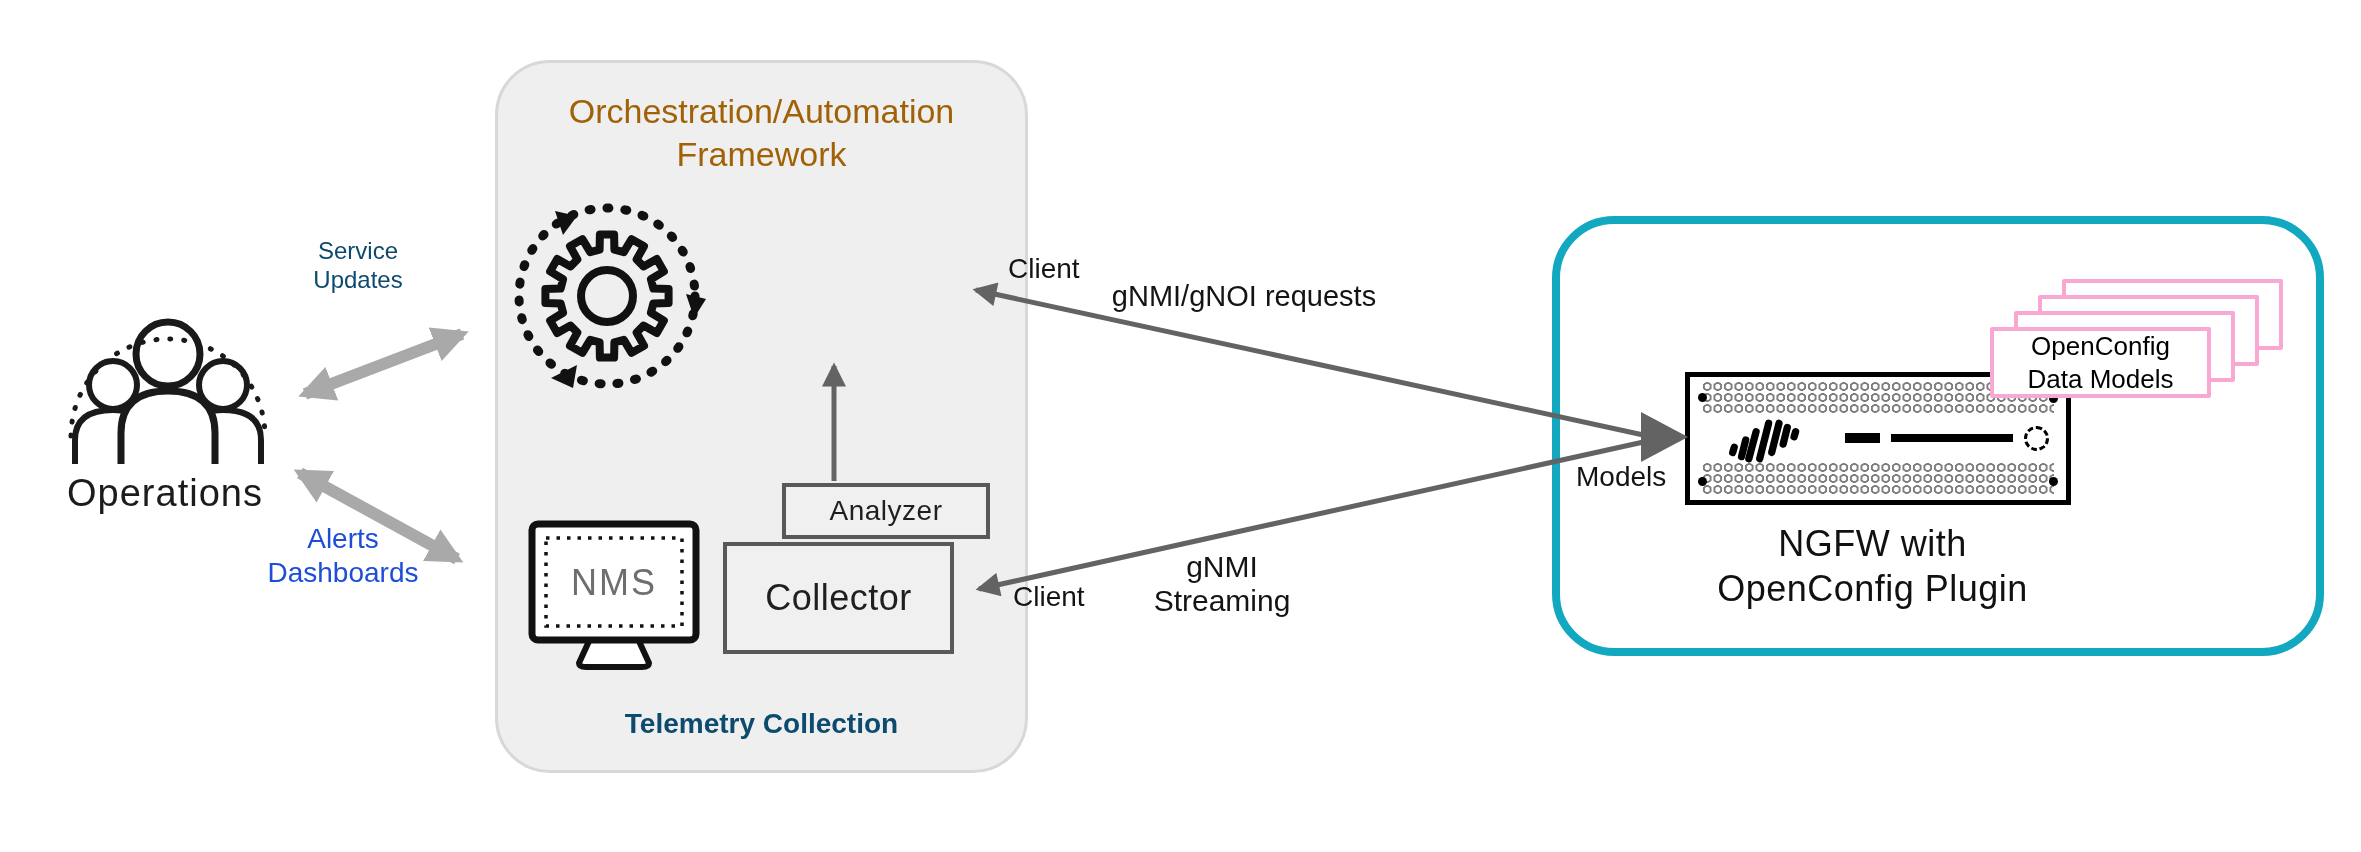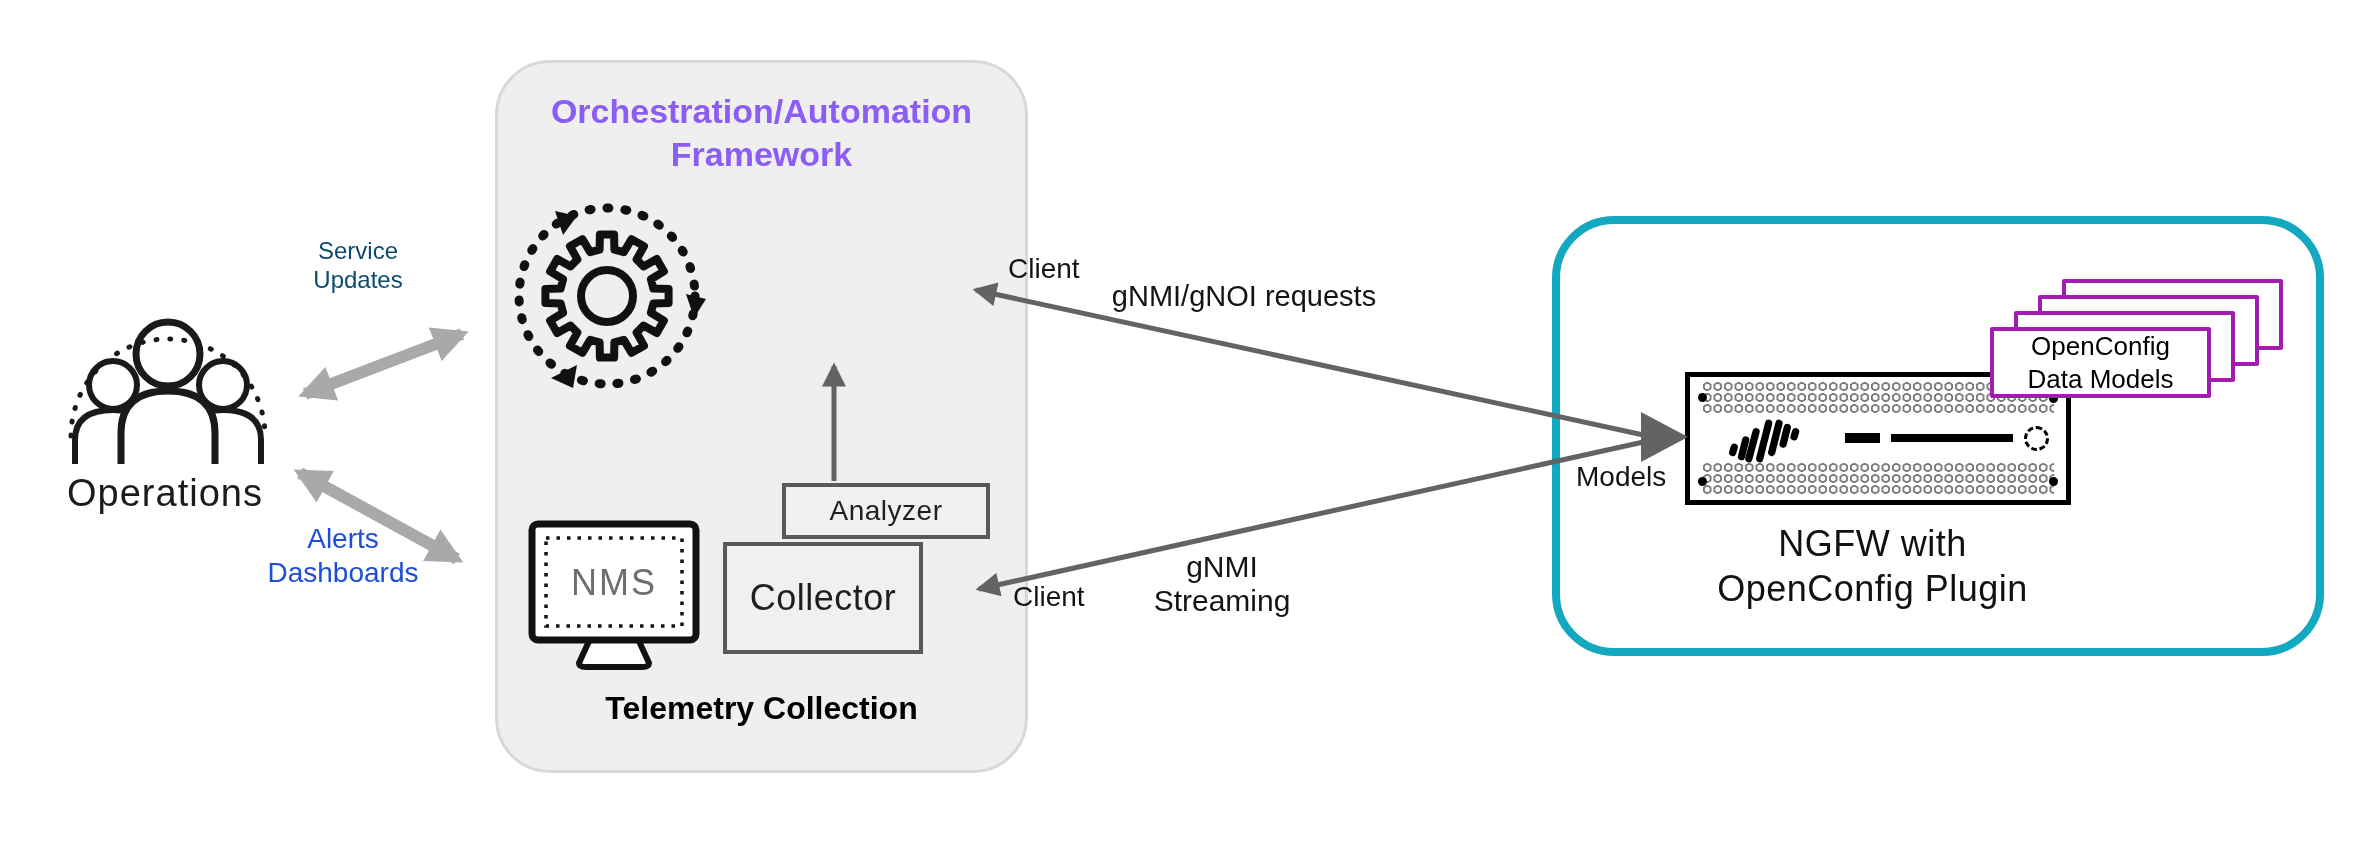--- a/index.html
+++ b/index.html
@@ -13,31 +13,31 @@
 
   
   #ops-icon{left:57px;top:288px;width:222px;height:180px;}
   #ops-label{left:45px;top:472px;width:240px;font-size:38px;letter-spacing:1px;color:#1c1c1c;}
   #svc-label{left:283px;top:236px;width:150px;font-size:24px;line-height:1.22;color:#0c4a6e;}
   #alerts-label{left:248px;top:522px;width:190px;font-size:28px;line-height:1.22;color:#1d4ed8;}
 
   
   #panel{left:495px;top:60px;width:533px;height:713px;background:#efeff0;
          border:3px solid #d8d8d8;border-radius:55px;box-sizing:border-box;z-index:1;}
-  #panel-title{left:500px;top:90px;width:523px;font-size:34px;font-weight:bold;
-               line-height:1.25;color:#8b5cf6;z-index:2;}
+  #panel-title{left:500px;top:90px;width:523px;font-size:34px;font-weight:normal;
+               line-height:1.25;color:#a16207;z-index:2;}
   #gear-icon{left:502px;top:198px;width:210px;height:196px;z-index:2;}
   .diagram-box{background:#f0f0f1;border:4px solid #595959;box-sizing:border-box;
                display:flex;align-items:center;justify-content:center;
                line-height:1.22;color:#1f1f1f;z-index:3;letter-spacing:.5px;}
   #box-config{left:719px;top:232px;width:232px;height:110px;font-size:34px;}
   #box-analyzer{left:782px;top:483px;width:208px;height:56px;font-size:28px;}
-  #box-collector{left:723px;top:542px;width:200px;height:112px;font-size:36px;}
+  #box-collector{left:723px;top:542px;width:231px;height:112px;font-size:36px;}
   #nms-icon{left:528px;top:520px;width:172px;height:152px;z-index:2;}
-  #telemetry-label{left:500px;top:690px;width:523px;font-size:32px;font-weight:bold;color:#000000;z-index:2;}
+  #telemetry-label{left:500px;top:708px;width:523px;font-size:28px;font-weight:bold;color:#0c4a6e;z-index:2;}
 
   
   .conn-lbl{font-size:28px;color:#141414;z-index:6;}
   #client-top{left:1008px;top:253px;}
   #client-bottom{left:1013px;top:581px;}
   #server-label{left:1576px;top:461px;}
   #gnmi-req{left:1094px;top:280px;width:300px;font-size:29px;}
   #gnmi-stream{left:1122px;top:550px;width:200px;font-size:30px;}
 
   
@@ -49,21 +49,21 @@
         background-image:radial-gradient(circle at 5.25px 5.5px,#ffffff 2.6px,#7d7d7d 2.8px 4.3px,#ffffff 4.5px);
         background-size:10.5px 11px;}
   .vent-top{top:4px;}
   .vent-bottom{bottom:4px;}
   .corner-dot{position:absolute;width:9px;height:9px;border-radius:50%;background:#000;}
   #fw-logo{position:absolute;left:34px;top:38px;width:85px;height:52px;}
   #fw-bar-short{position:absolute;left:155px;top:56px;width:35px;height:10px;background:#000;}
   #fw-bar-long{position:absolute;left:201px;top:57px;width:122px;height:8px;background:#000;}
   #fw-dashed-circle{position:absolute;left:334px;top:49px;width:25px;height:25px;
                     border:3px dashed #000;border-radius:50%;box-sizing:border-box;}
-  .oc-card{position:absolute;width:221px;height:71px;background:#fff;border:4px solid #a21caf;
+  .oc-card{position:absolute;width:221px;height:71px;background:#fff;border:4px solid #f9a8d4;
            box-sizing:border-box;border-radius:2px;}
   #oc-card-4{left:2062px;top:279px;z-index:3;}
   #oc-card-3{left:2038px;top:295px;z-index:4;}
   #oc-card-2{left:2014px;top:311px;z-index:5;}
   #oc-card-front{left:1990px;top:327px;z-index:6;display:flex;align-items:center;justify-content:center;
                  font-size:26px;line-height:1.25;text-align:center;color:#000;}
   #ngfw-label{left:1700px;top:521px;width:345px;font-size:36px;font-weight:300;
               letter-spacing:.5px;line-height:1.25;color:#111;z-index:2;}
 
   

